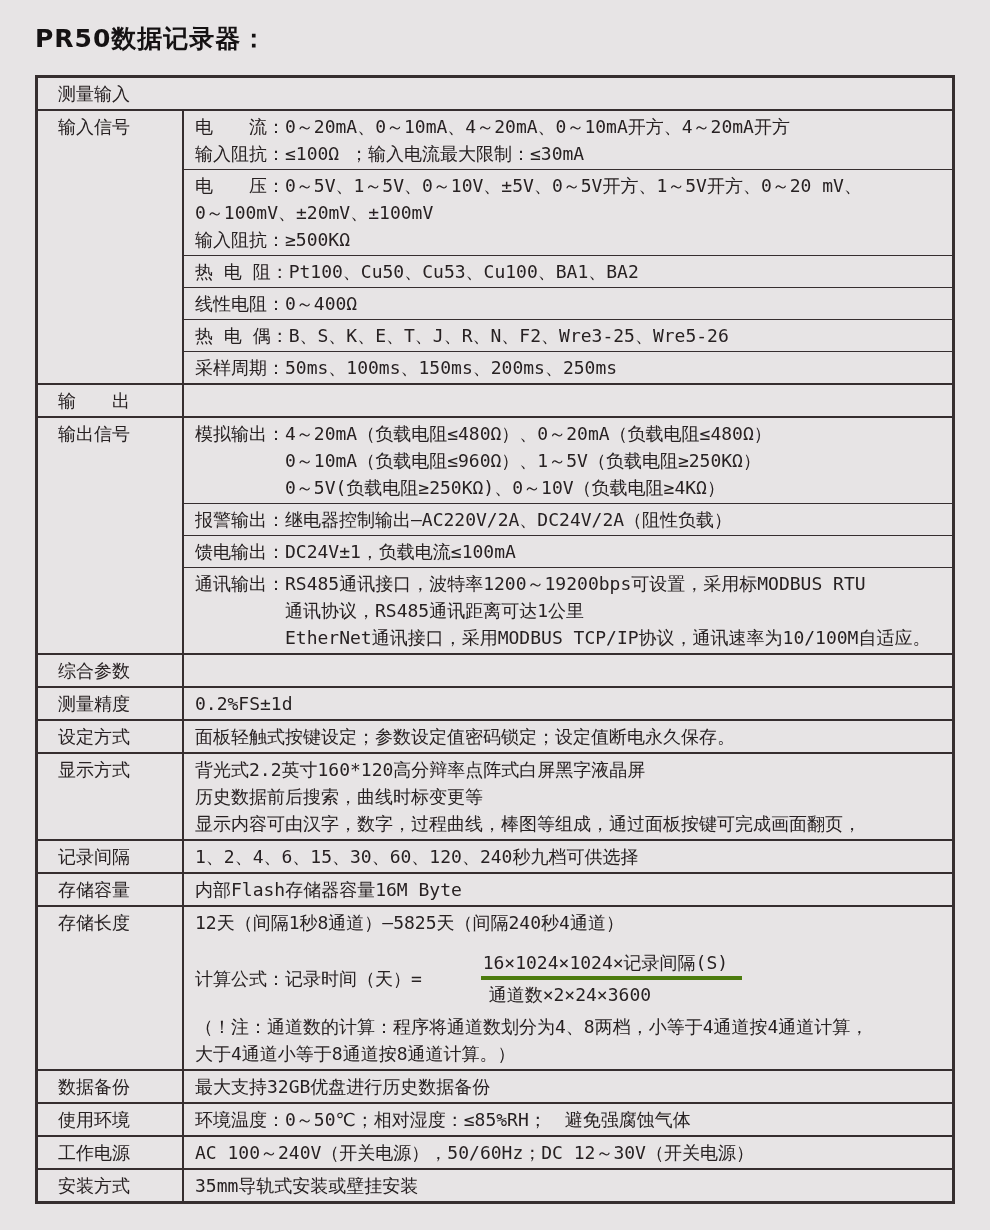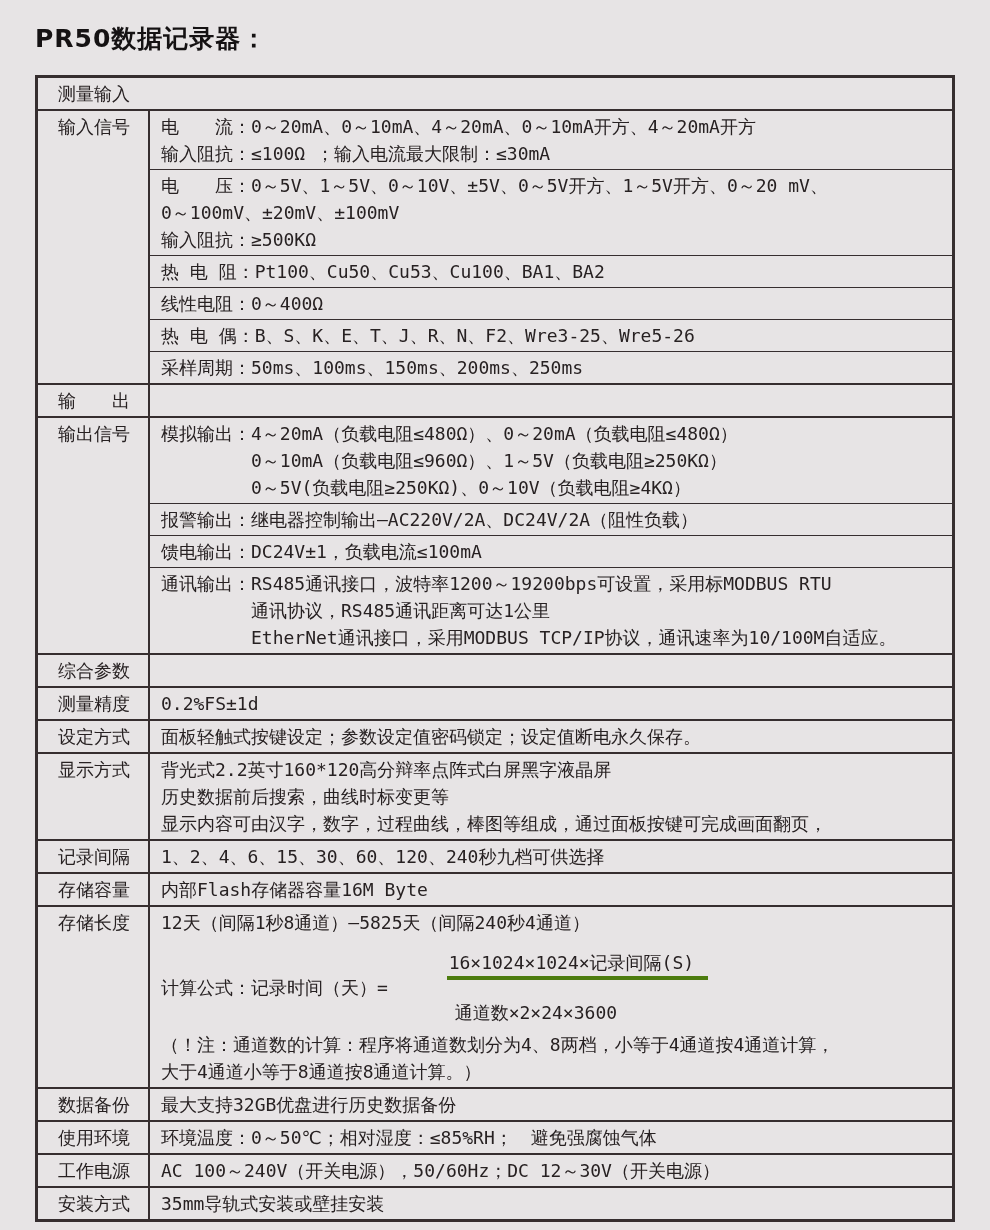--- a/index.html
+++ b/index.html
@@ -24,21 +24,21 @@
   .spec-table {
     width: 920px;
     border: 3px solid #362e2f;
     background: #e7e4e5;
   }
 
   .row { display: flex; border-top: 2px solid #362e2f; }
   .row:first-child { border-top: none; }
 
   .label-cell {
-    width: 112px;
+    width: 146px;
     flex: none;
     padding: 2px 4px 2px 20px;
     border-right: 2px solid #362e2f;
     font-size: 18px;
     line-height: 27px;
     white-space: pre-wrap;
   }
 
   
   .section-full {
@@ -74,23 +74,22 @@
     flex-direction: column;
     align-items: flex-start;
     margin-left: 4px;
   }
   .frac .num {
     border-bottom: 4px solid #4d7c0f;
     padding: 0 14px 0 2px;
     white-space: pre-wrap;
   }
   .frac .den {
-    padding: 11px 0 0 8px;
-    white-space: pre-wrap;
-    margin-top: 8px;
+    padding: 1px 0 0 8px;
+    white-space: pre-wrap;
   }
   .note-block { margin-top: 4px; }
 </style>
 </head>
 <body>
 
 <div class="page">
 
   <h1 class="title">PR50数据记录器：</h1>
 

